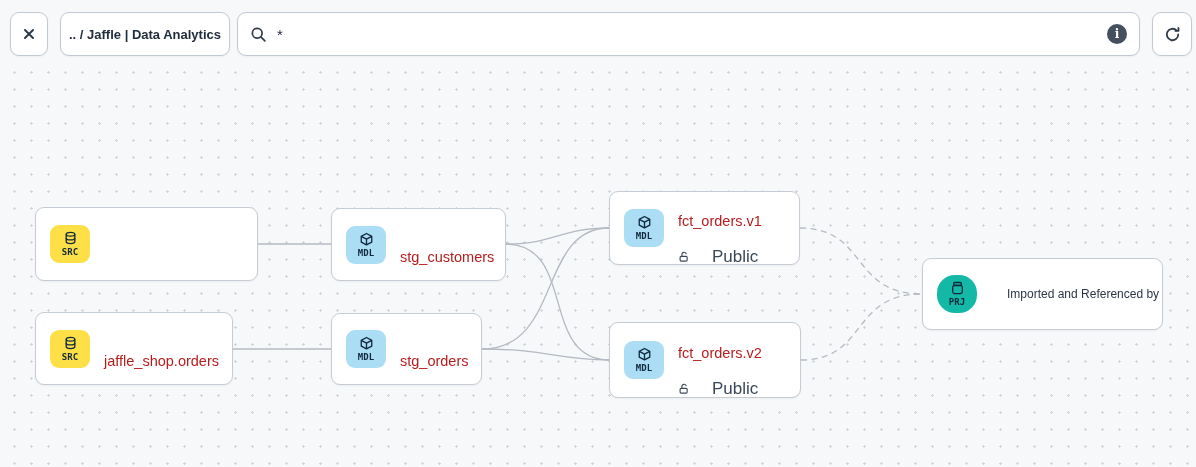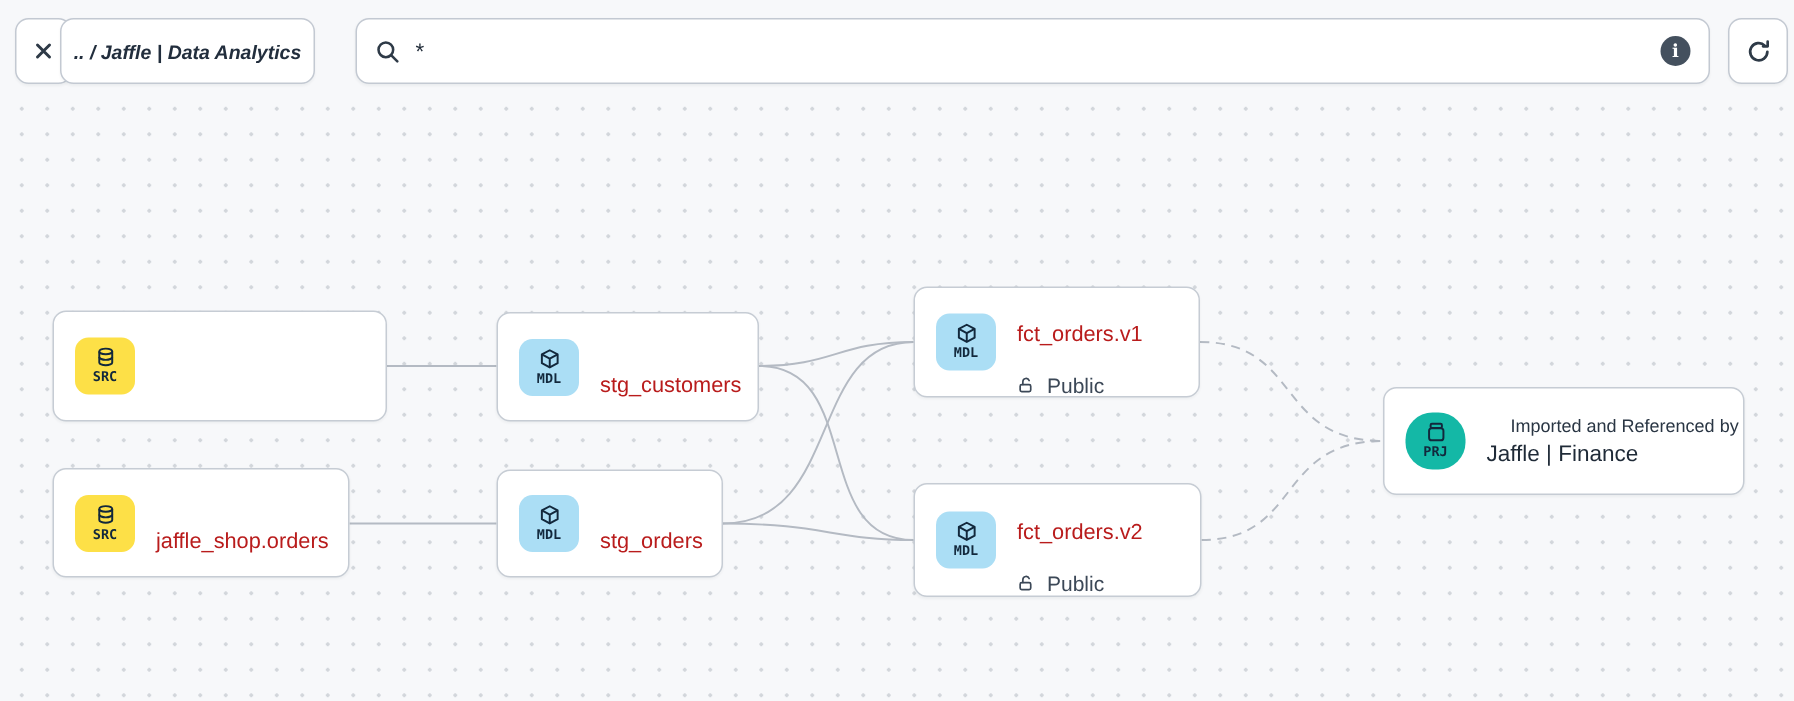--- a/index.html
+++ b/index.html
@@ -16,21 +16,21 @@
   }
   
   .chip{
     position:absolute;top:12px;height:44px;box-sizing:border-box;
     background:#ffffff;border:1px solid #c3c9d2;border-radius:9px;
     display:flex;align-items:center;z-index:5;
     box-shadow:0 1px 2px rgba(20,30,40,.05);
   }
   .chip.btn{justify-content:center;cursor:pointer;}
   #close-btn{left:10px;width:38px;}
-  #breadcrumb{left:40px;width:170px;justify-content:center;font-size:13px;font-weight:700;color:#222e3d;font-style:italic;}
+  #breadcrumb{left:60px;width:170px;justify-content:center;font-size:13px;font-weight:700;color:#222e3d;}
   #searchbox{left:237px;width:903px;padding:0 12px;gap:10px;}
   #searchbox input{
     flex:1;border:none;outline:none;font-size:15px;color:#1f2a37;
     font-family:"Liberation Sans", sans-serif;background:transparent;padding:0;
   }
   .info-dot{
     width:20px;height:20px;border-radius:50%;background:#44505e;color:#ffffff;
     display:flex;align-items:center;justify-content:center;
     font-size:12px;font-weight:700;font-family:"DejaVu Serif", serif;
     cursor:pointer;flex:0 0 auto;
@@ -52,21 +52,21 @@
   }
   .badge.src{background:#fde047;}
   .badge.mdl{background:#abdef5;}
   .badge.prj{background:#14b8a6;border-radius:18px;}
   .badge-label{
     font-family:"DejaVu Sans Mono", monospace;
     font-size:9px;font-weight:700;color:#12283c;line-height:10px;margin-top:1px;
   }
   .node-title{font-size:14.5px;color:#b91c1c;margin-top:24px;}
   .node-text{display:flex;flex-direction:column;gap:3px;}
-  .node-access{display:flex;align-items:center;gap:8px;font-size:14px;color:#3c4857;margin-top:15px;}
+  .node-access{display:flex;align-items:center;gap:22px;font-size:17px;color:#3c4857;margin-top:15px;}
   .node-sub{font-size:12px;color:#2a3644;margin-left:16px;}
   .prj-title{font-size:15px;color:#1f2a37;}
   .glyph{display:block;}
 </style>
 </head>
 <body>
 
 <div class="dots"></div>
 
 <svg class="edges" width="1196" height="467">
@@ -194,15 +194,14 @@
 <div class="node" style="left:922px;top:258px;width:241px;height:72px">
   <div class="badge prj">
     <svg class="glyph" width="15" height="15" viewBox="0 0 16 16">
       <rect x="4" y="1.6" width="8" height="3" rx="0.9" fill="none" stroke="#12283c" stroke-width="1.4"></rect>
       <path d="M4.6 4.8 h6.8 a1.7 1.7 0 0 1 1.7 1.7 v5 a1.9 1.9 0 0 1 -1.9 1.9 h-6.4 a1.9 1.9 0 0 1 -1.9 -1.9 v-5 a1.7 1.7 0 0 1 1.7 -1.7 Z" fill="none" stroke="#12283c" stroke-width="1.4"></path>
     </svg>
     <span class="badge-label">PRJ</span>
   </div>
   <div class="node-text">
     <div class="node-sub">Imported and Referenced by</div>
-    <div class="prj-title">Jaffle | Finance</div>
   </div>
 </div>
 
 </body></html>

